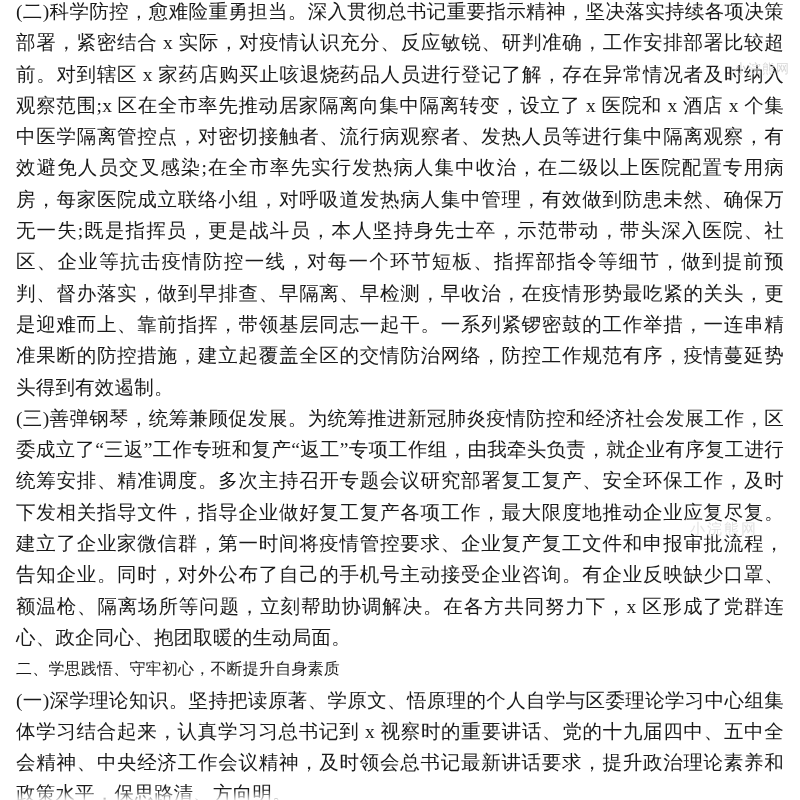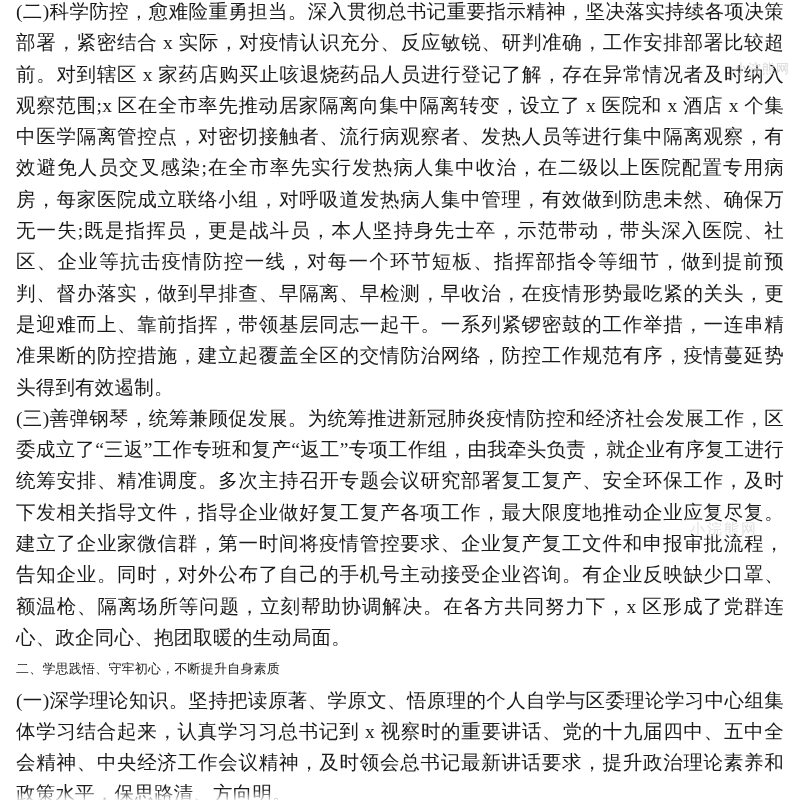--- a/index.html
+++ b/index.html
@@ -30,21 +30,21 @@
     line-height: 31.3px;
     text-align: justify;
     text-justify: inter-ideograph;
     margin: 0;
     letter-spacing: 0.2px;
   }
   .clip-top {
     margin-top: -4px;
   }
   .heading {
-    font-size: 13px;
+    font-size: 16px;
     line-height: 31.3px;
     margin: 0;
     letter-spacing: 0.2px;
   }
   .watermark {
     position: absolute;
     right: 10px;
     top: 60px;
     font-size: 13px;
     color: #d8d8d8;

